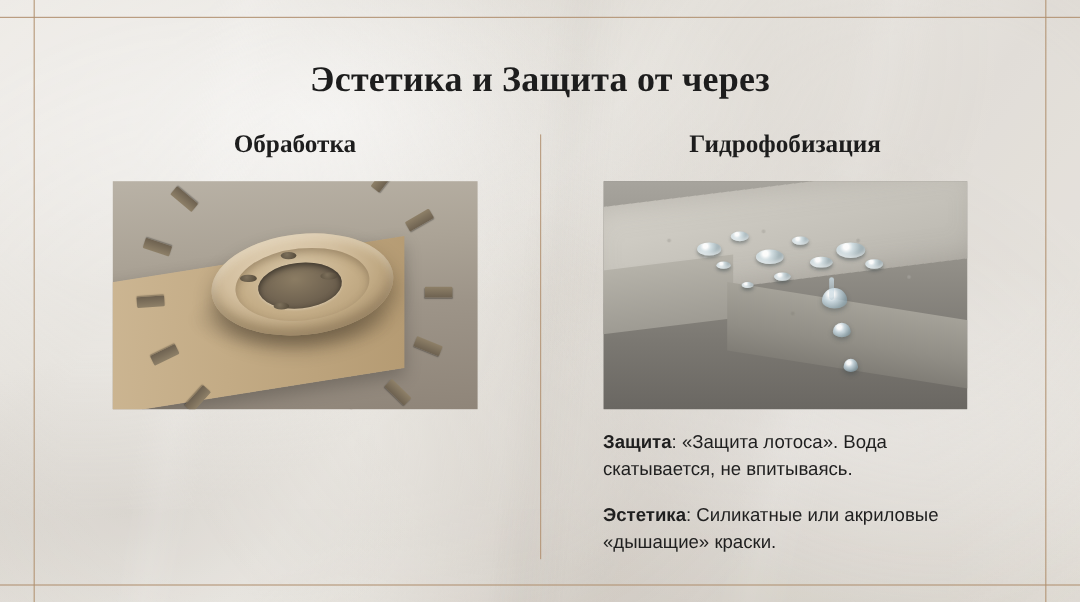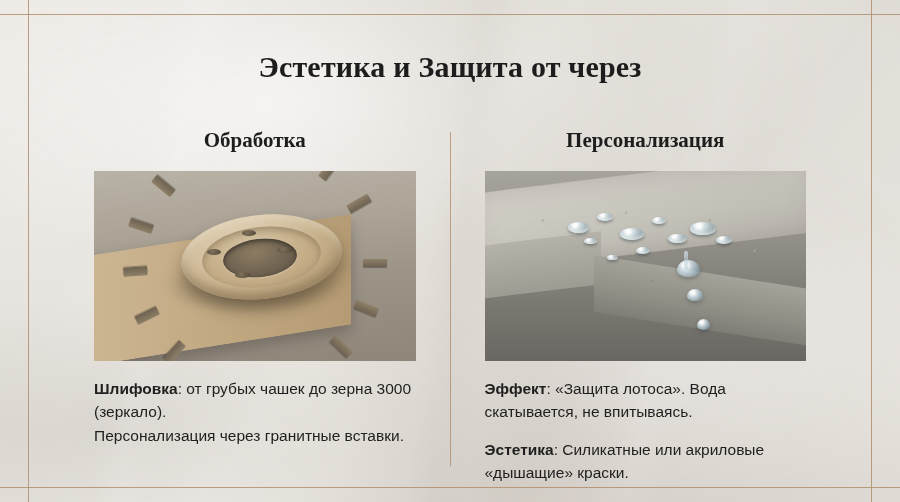--- a/index.html
+++ b/index.html
@@ -77,22 +77,21 @@
     color: #1d1d1d;
   }
 
   .columns {
     position: absolute;
     top: 108px;
     left: 60px;
     right: 60px;
     bottom: 26px;
     display: flex;
-    gap: 0;
-    margin-top: 20px;
+    gap: 18px;
   }
   .column {
     flex: 1 1 0;
     position: relative;
     padding: 0 34px;
     box-sizing: border-box;
   }
   .divider {
     width: 1px;
     background: #b08f6e;
@@ -329,30 +328,26 @@
 
         <div class="pg-seg" style="transform: rotate(308deg) translate(120px, 0);"></div>
         <div class="pg-seg" style="transform: rotate(330deg) translate(120px, 0);"></div>
 
         <div class="pg-bolt" style="left:46%; top:31%;"></div>
         <div class="pg-bolt" style="left:57%; top:40%;"></div>
         <div class="pg-bolt" style="left:44%; top:53%;"></div>
         <div class="pg-bolt" style="left:35%; top:41%;"></div>
       </div>
 
-      <div class="caption">
-        <p><span class="lead">Шлифовка</span><span style="white-space: pre-line;">: от грубых чашек до зерна 3000 (зеркало).
-Персонализация через гранитные вставки.</span></p>
-      </div>
     </div>
 
     <div class="divider"></div>
 
     <div class="column">
-      <div class="col-heading">Персонализация</div>
+      <div class="col-heading">Гидрофобизация</div>
 
       <div class="photo photo-hydro">
         <div class="ph-bg"></div>
         <div class="ph-slab-top"></div>
         <div class="ph-slab-side"></div>
         <div class="ph-slab-front"></div>
         <div class="ph-grain"></div>
 
         <div class="drop" style="left:26%; top:27%; width:6.5%; height:5.5%;"></div>
         <div class="drop" style="left:35%; top:22%; width:5%; height:4.2%;"></div>
@@ -365,19 +360,19 @@
         <div class="drop" style="left:72%; top:34%; width:5%; height:4.2%;"></div>
         <div class="drop" style="left:38%; top:44%; width:3.5%; height:3%;"></div>
 
         <div class="drop-fall" style="left:60%; top:47%; width:7%; height:9%;"></div>
         <div class="drop-fall" style="left:63%; top:62%; width:5%; height:6.5%;"></div>
         <div class="drop-fall" style="left:66%; top:78%; width:4%; height:5.5%;"></div>
         <div class="trickle" style="left:62%; top:42%; width:1.4%; height:10%;"></div>
       </div>
 
       <div class="caption">
-        <p><span class="lead">Эффект</span><span style="white-space: pre-line;">: «Защита лотоса». Вода скатывается, не впитываясь.</span></p>
+        <p><span class="lead">Защита</span><span style="white-space: pre-line;">: «Защита лотоса». Вода скатывается, не впитываясь.</span></p>
         <p><span class="lead">Эстетика</span><span style="white-space: pre-line;">: Силикатные или акриловые «дышащие» краски.</span></p>
       </div>
     </div>
 
   </div>
 </div>
 
 </body></html>

